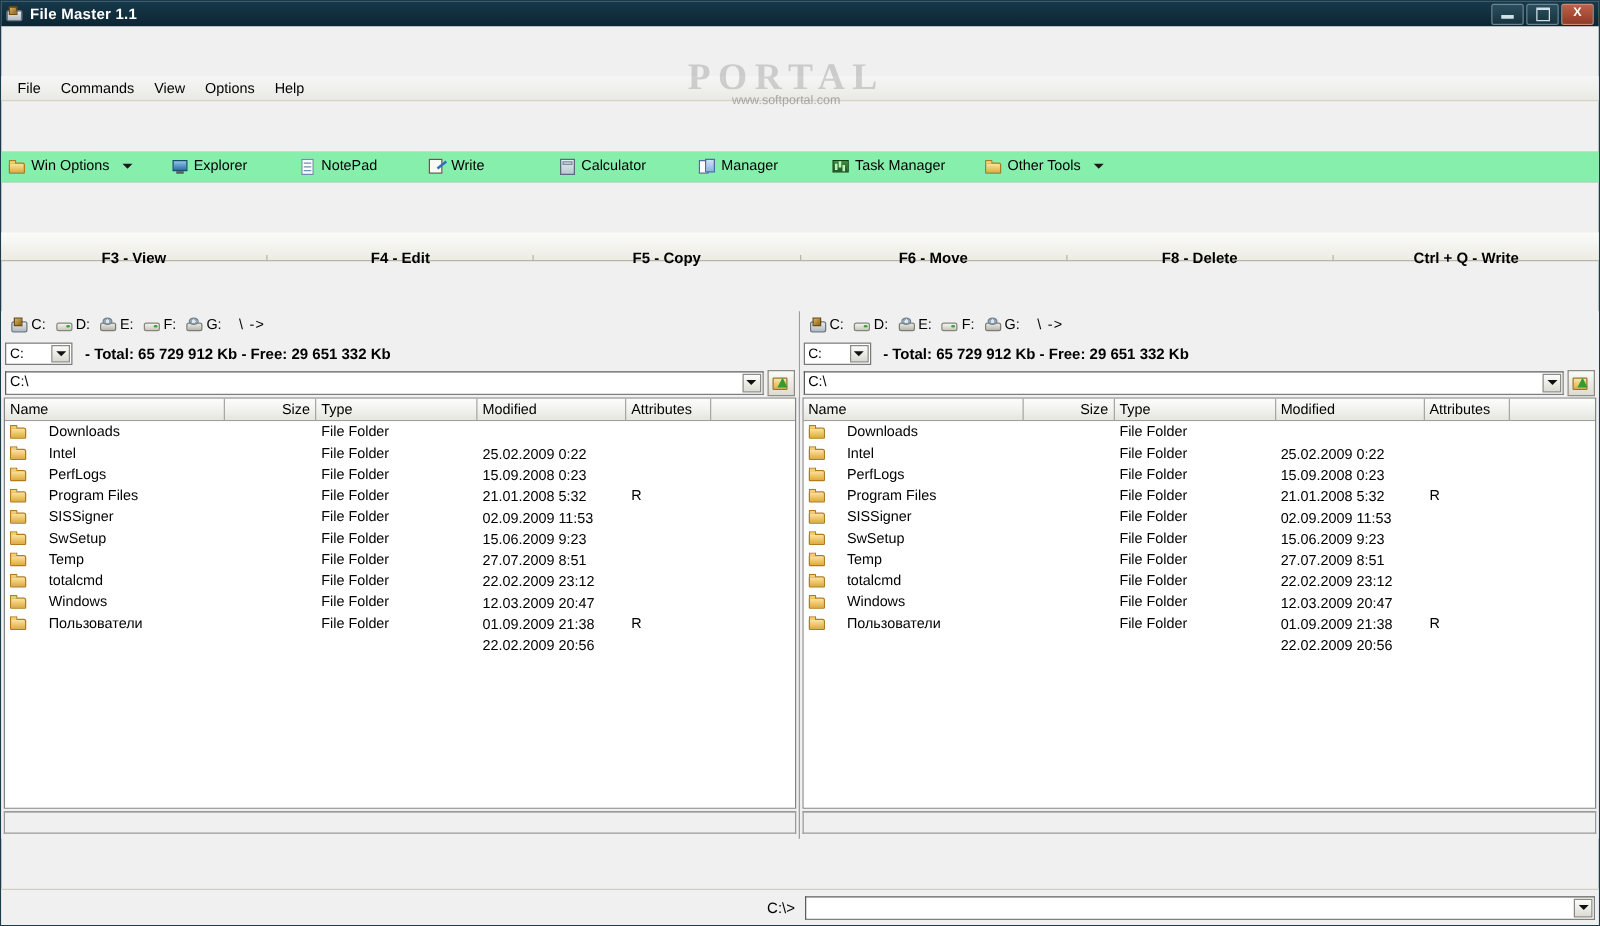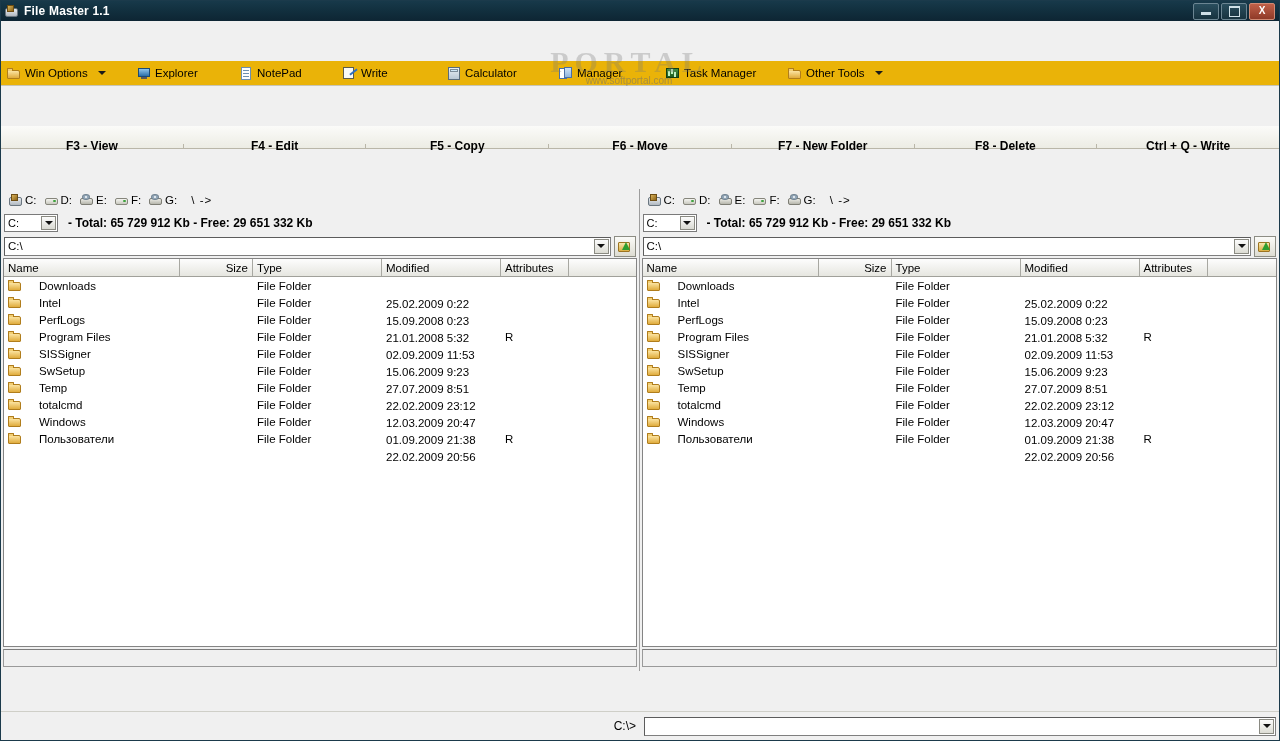--- a/index.html
+++ b/index.html
@@ -57,21 +57,21 @@
     border-bottom:1px solid #d6d3c4;
     padding-left:5px;
   }
   .menuitem{
     padding:2px 8px;font-size:11.5px;color:#000;white-space:nowrap;cursor:default;
   }
 
   
   .toolbar{
     height:24px;flex:0 0 24px;
-    background:#eab308;
+    background:#86efac;
     display:flex;align-items:center;
     border-bottom:1px solid #c8c5b6;
     position:relative;
   }
   .tool{
     display:flex;align-items:center;height:22px;
     padding:0 6px;white-space:nowrap;font-size:11.5px;cursor:default;
   }
   .tool .lbl{margin-left:4px;}
   .tool .caret{
@@ -366,20 +366,27 @@
       <div class="tbtn">
           <span class="minglyph"></span>
         </div>
       <div class="tbtn">
           <span class="maxglyph"></span>
         </div>
       <div class="tbtn close">X</div>
     </div>
   </div>
 
+  <div class="menubar">
+    <div class="menuitem">File</div>
+    <div class="menuitem">Commands</div>
+    <div class="menuitem">View</div>
+    <div class="menuitem">Options</div>
+    <div class="menuitem">Help</div>
+  </div>
 
   <div class="toolbar">
     <div class="tool" style="width:118px">
       <span class="ico folder"></span>
       <span class="lbl">Win Options</span>
       <span class="caret"></span>
     </div>
     <div class="tool" style="width:90px">
       <span class="ico monitor"></span>
       <span class="lbl">Explorer</span>
@@ -409,21 +416,20 @@
       <span class="lbl">Other Tools</span>
       <span class="caret"></span>
     </div>
   </div>
 
   <div class="fkeybar">
     <div class="fkey">F3 - View</div>
     <div class="fkey">F4 - Edit</div>
     <div class="fkey">F5 - Copy</div>
     <div class="fkey">F6 - Move</div>
-    <div class="fkey">F7 - New Folder</div>
     <div class="fkey">F8 - Delete</div>
     <div class="fkey">Ctrl + Q - Write</div>
   </div>
 
   <div class="watermark">
     <div class="wm-big">PORTAL</div>
     <div class="wm-small">www.softportal.com</div>
   </div>
 
   <div class="panels">

